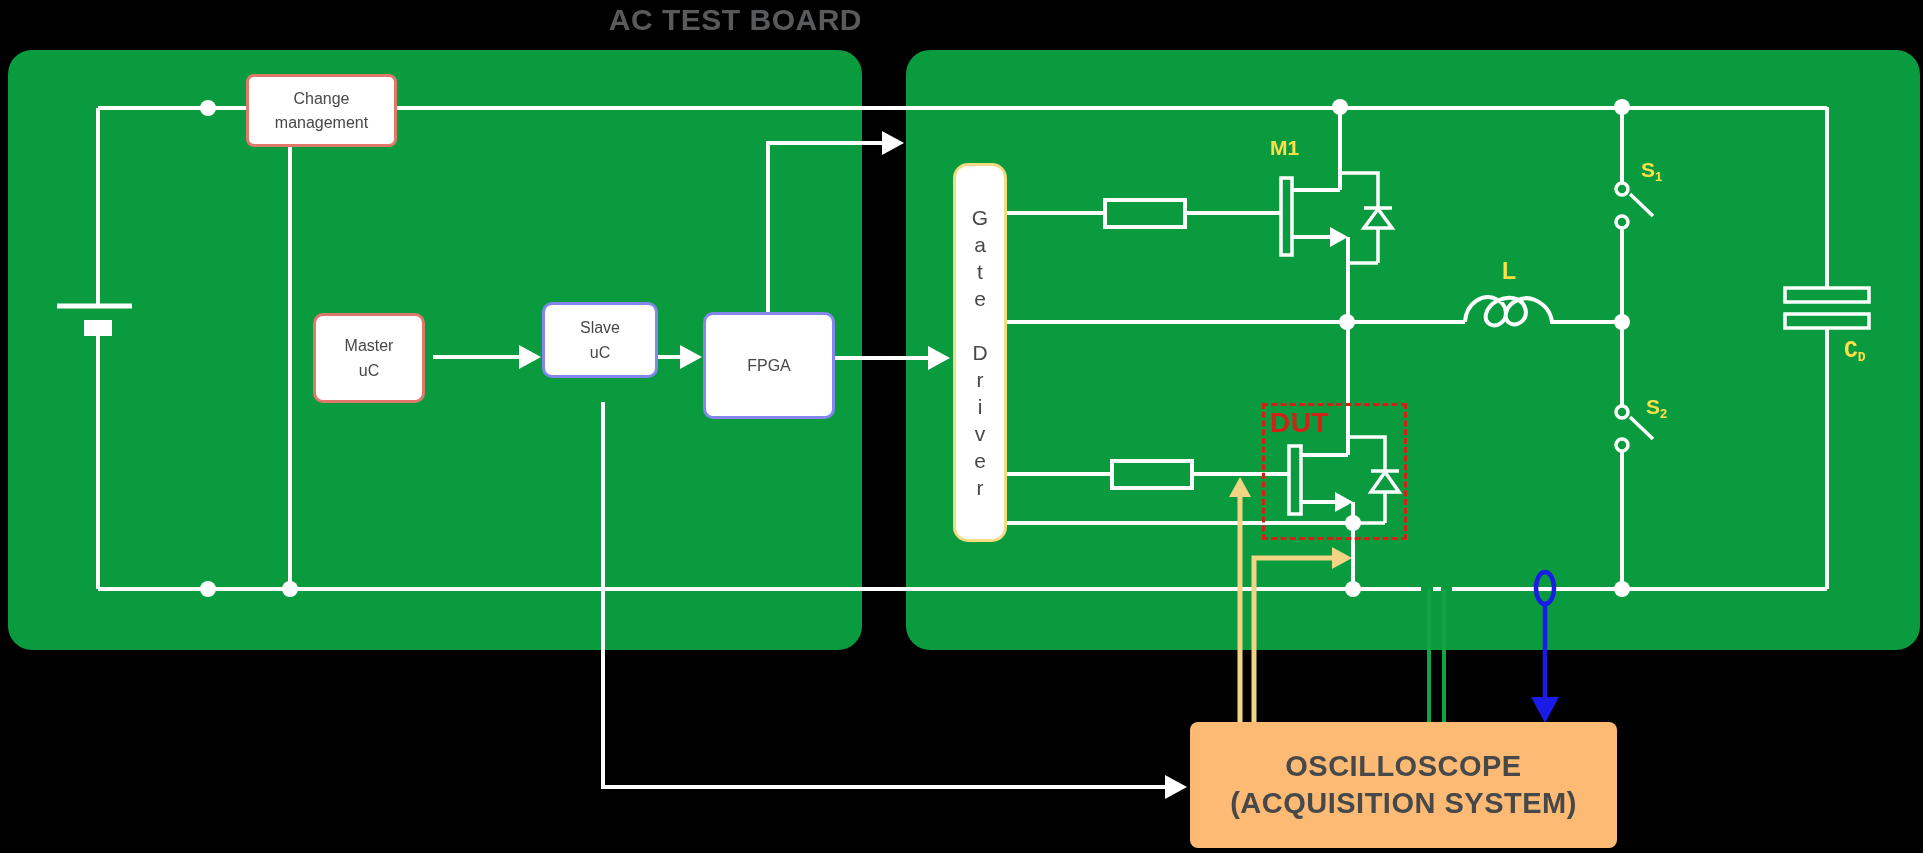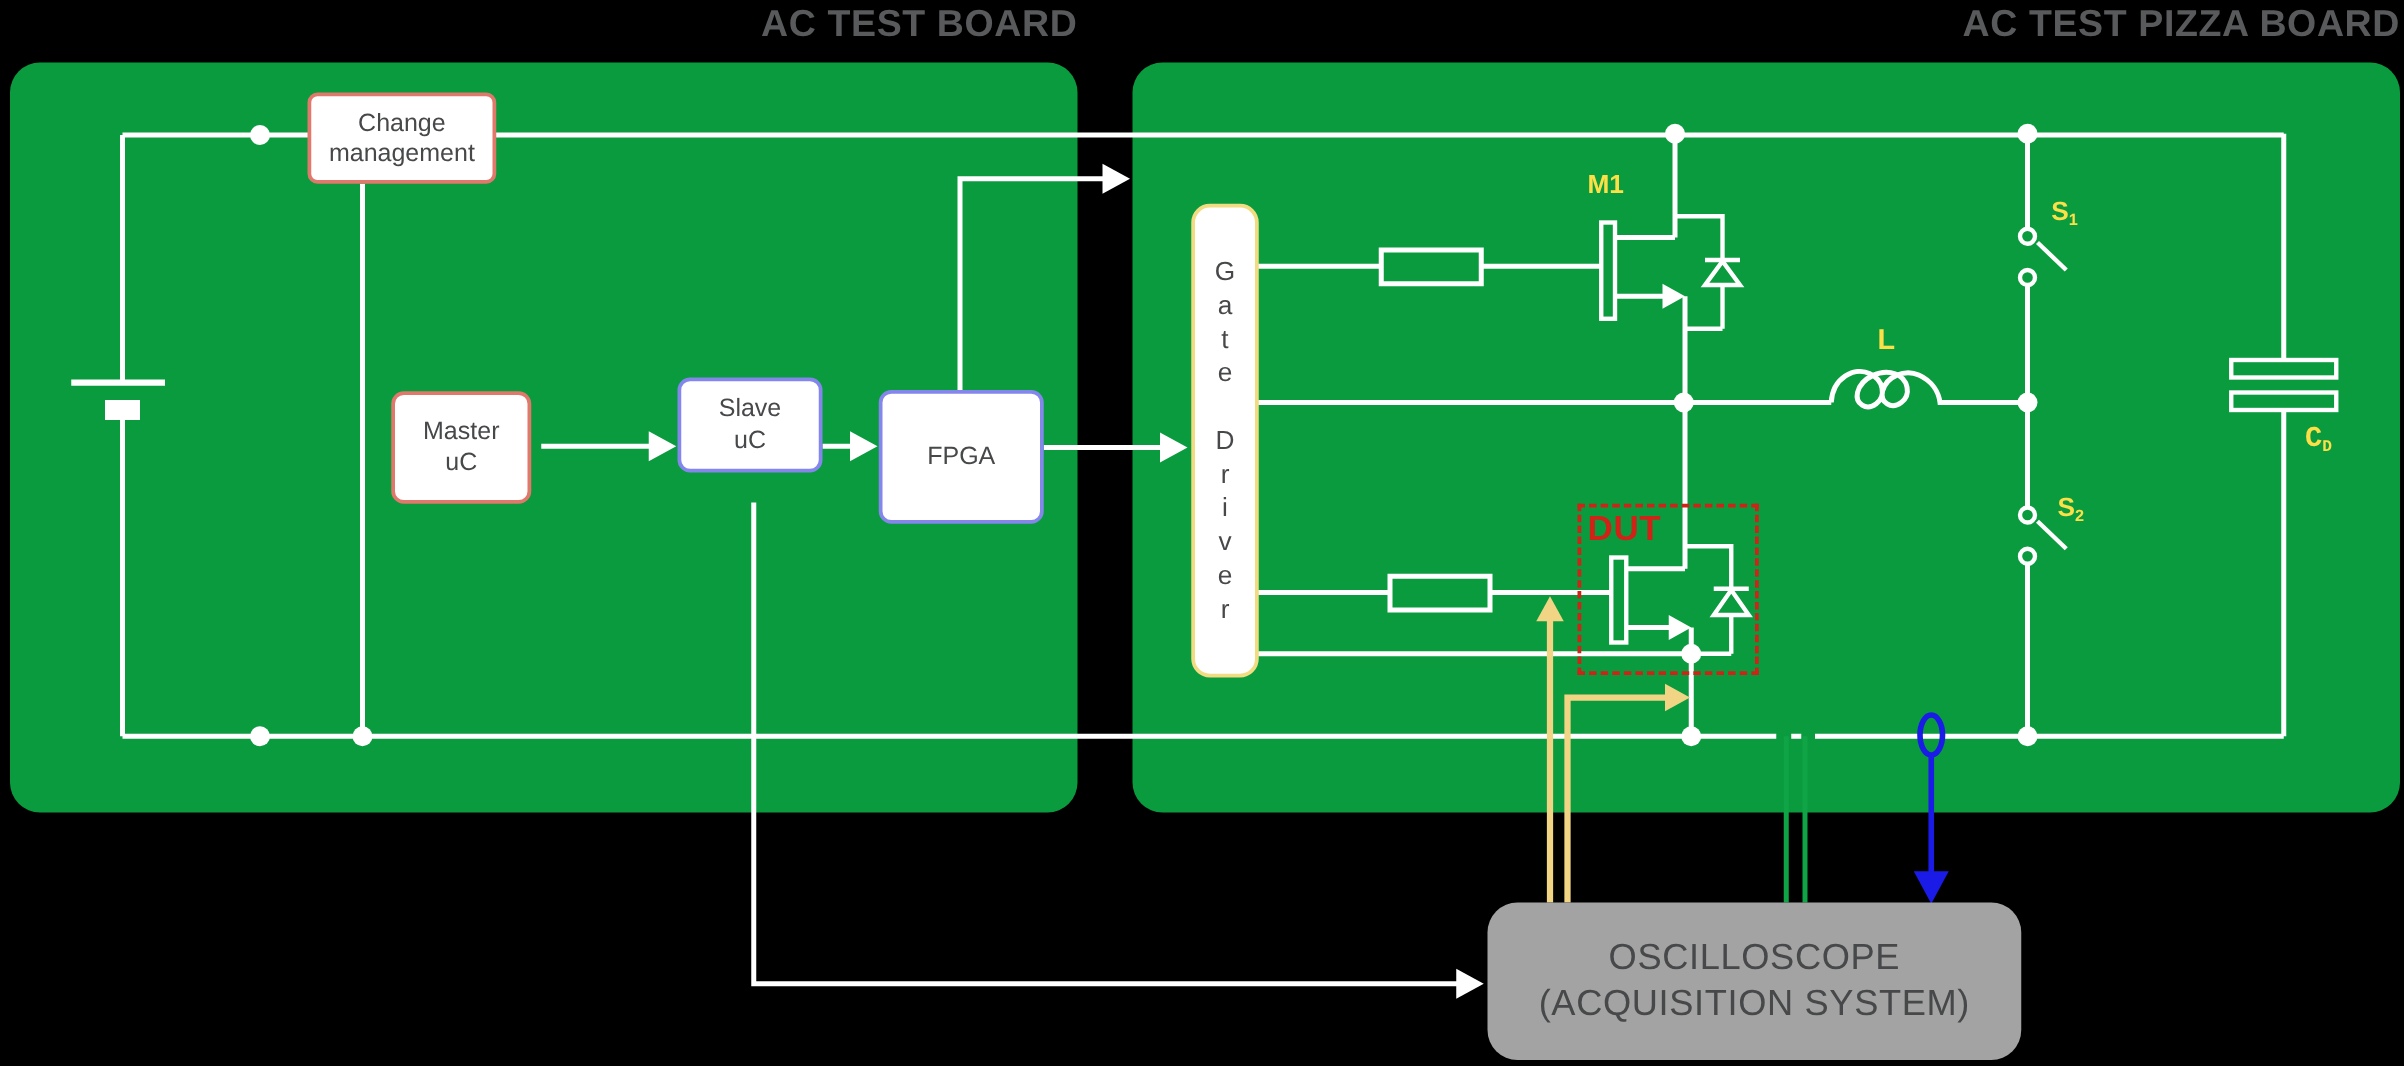--- a/index.html
+++ b/index.html
@@ -24,40 +24,40 @@
 
   
   .ov { position:absolute; z-index:2; box-sizing:border-box; }
   .title {
     color:var(--title-gray,#595A5C); font-size:30px; font-weight:bold;
     letter-spacing:.5px; text-align:right; white-space:nowrap;
   }
   .blockbox {
     background:#fff; border-radius:10px;
     display:flex; align-items:center; justify-content:center; text-align:center;
-    color:var(--text-gray,#47484A); font-size:20px; line-height:25px;
+    color:var(--text-gray,#47484A); font-size:16px; line-height:25px;
     white-space:pre-line;
   }
   .b-salmon { border:3px solid var(--salmon,#E0796B); }
   .b-purple { border:3px solid var(--purple,#8486EC); }
   .b-yellow { border:3.5px solid var(--yellow-border,#F2DC82); border-radius:15px; }
   .gd-text  { font-size:21px; line-height:27px; }
   .dutbox {
     border:3px dashed var(--red,#D02318); background:transparent;
   }
   .dutlabel {
     position:absolute; top:1px; left:5px; color:var(--red,#D02318);
     font-size:28px; font-weight:bold; letter-spacing:.5px;
   }
   .wlabel { color:#fde047; font-weight:bold; font-size:21px; white-space:nowrap; }
   .sub { font-size:13px; vertical-align:-4px; font-weight:bold; }
   .osc {
-    background:#a3a3a3; border-radius:24px;
+    background:#fdba74; border-radius:8px;
     display:flex; align-items:center; justify-content:center; text-align:center;
-    color:var(--text-gray,#47484A); font-size:29px; font-weight:normal;
+    color:var(--text-gray,#47484A); font-size:29px; font-weight:bold;
     line-height:37px; letter-spacing:.5px; white-space:pre-line;
   }
 </style>
 </head>
 <body>
 
 <div class="stage">
 
 <svg width="1923" height="853" viewBox="0 0 1923 853">
 
@@ -157,21 +157,20 @@
   <path class="gprobe" d="M1429,589 V722 M1444,589 V722"></path>
 
   <g>
     <ellipse class="bprobe" cx="1545" cy="588" rx="9" ry="16"></ellipse>
     <path class="bprobe" d="M1545,603 V699"></path>
     <polygon class="bfill" points="1545,723 1531,697 1559,697"></polygon>
   </g>
 </svg>
 
   <div class="ov title" style="left:8px; top:3px; width:854px;">AC TEST BOARD</div>
-  <div class="ov title" style="left:906px; top:3px; width:1014px;">AC TEST PIZZA BOARD</div>
 
   <div class="ov blockbox b-salmon" style="left:246px; top:74px; width:151px; height:73px; border-radius:8px; line-height:24px;">Change
 management</div>
   <div class="ov blockbox b-salmon" style="left:313px; top:313px; width:112px; height:90px;">Master
 uC</div>
   <div class="ov blockbox b-purple" style="left:542px; top:302px; width:116px; height:76px;">Slave
 uC</div>
   <div class="ov blockbox b-purple" style="left:703px; top:312px; width:132px; height:107px;">FPGA</div>
 
   <div class="ov blockbox b-yellow gd-text" style="left:953px; top:163px; width:54px; height:379px;">G

